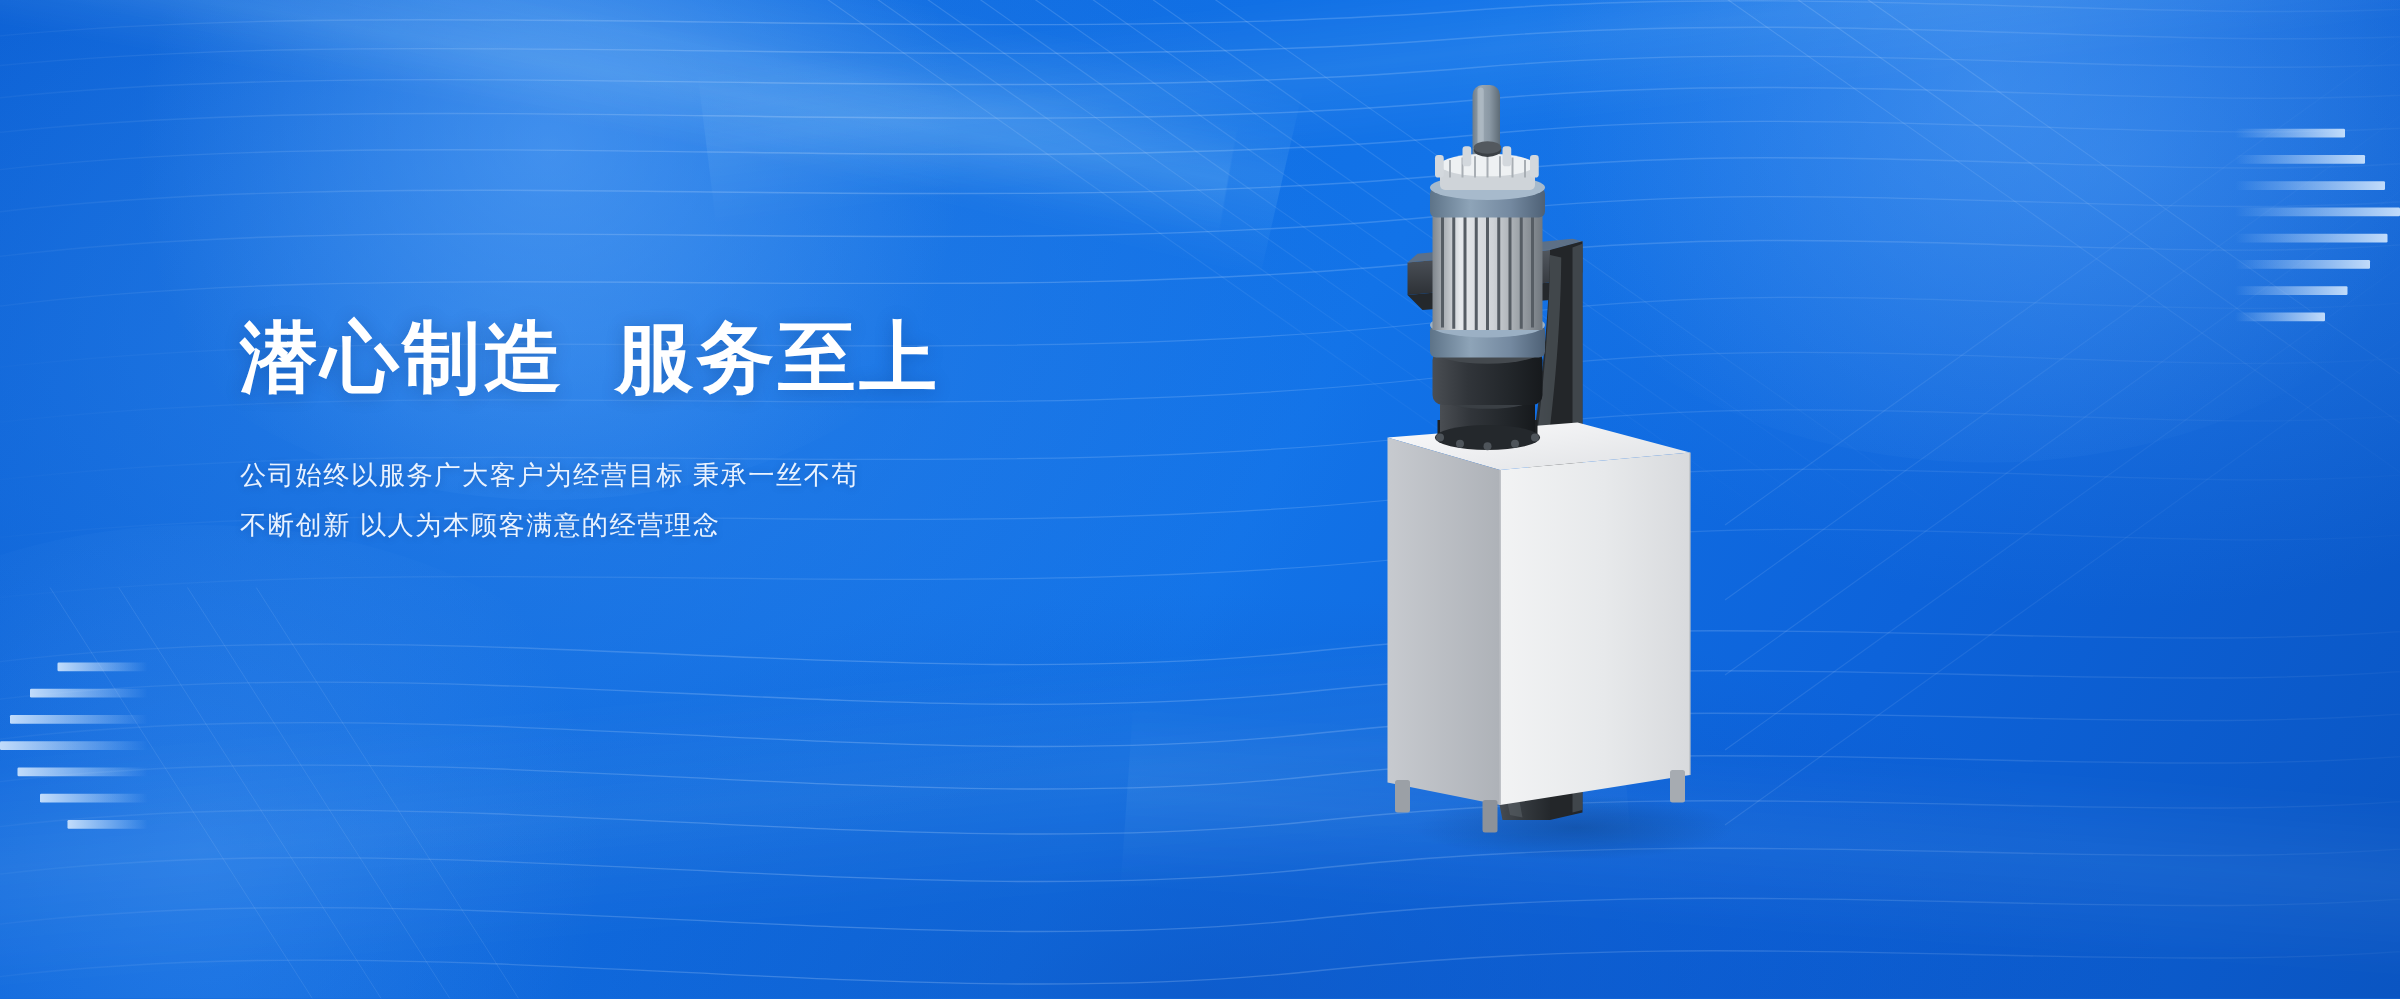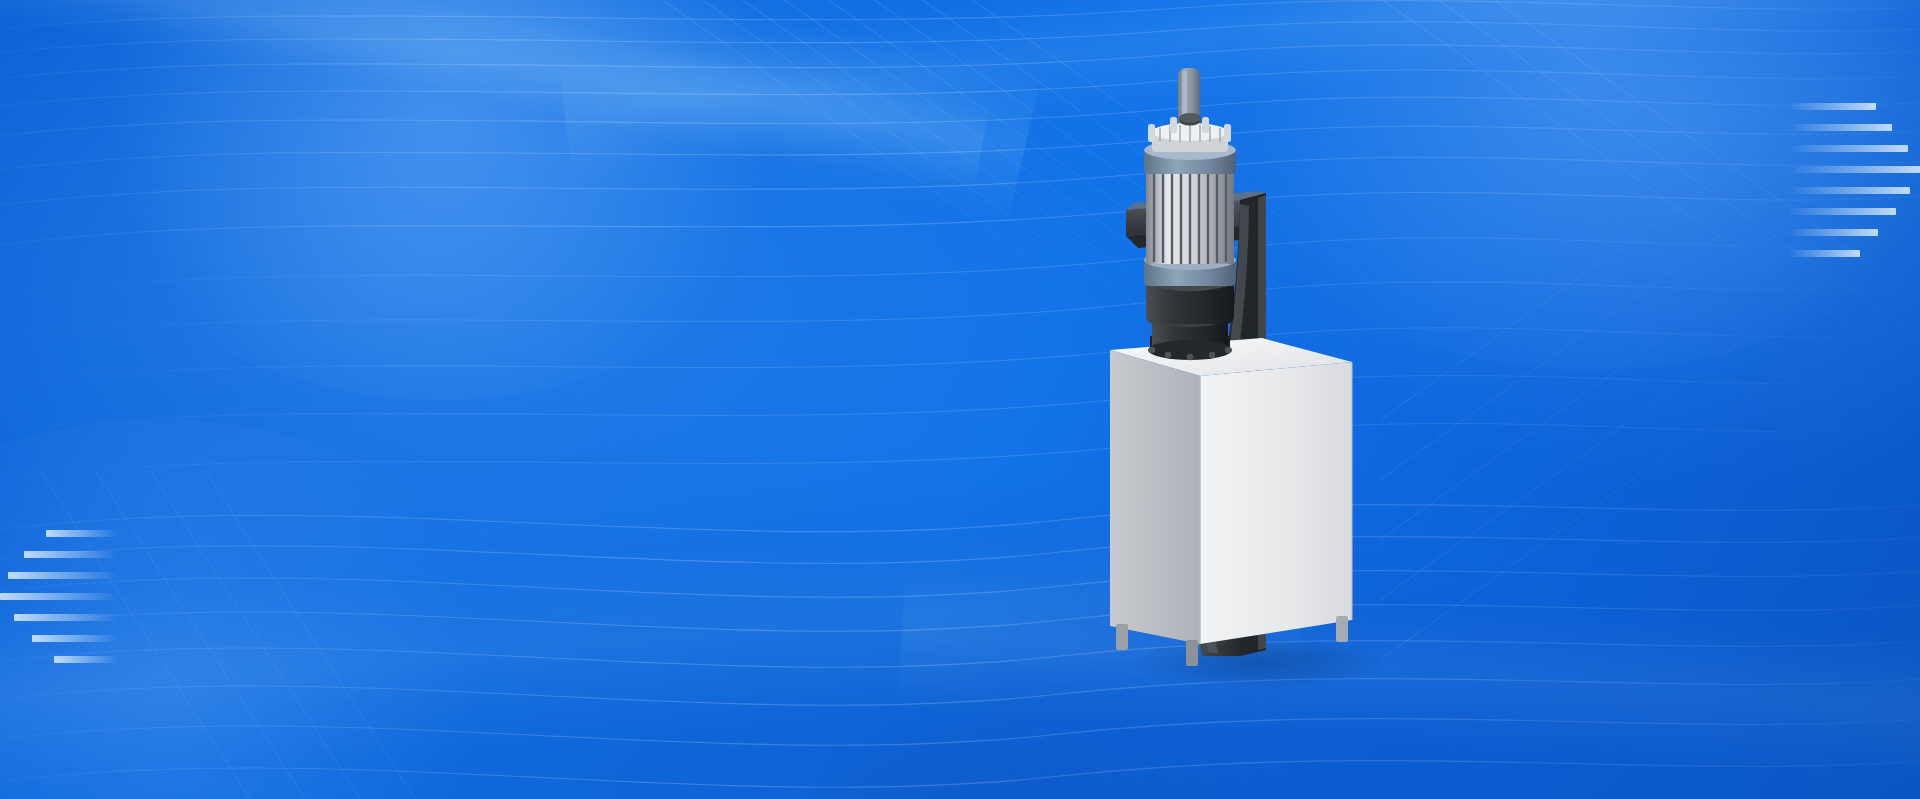--- a/index.html
+++ b/index.html
@@ -179,20 +179,27 @@
   <div class="barstack left">
     <div class="bar" style="width:72px; margin-left:46px;"></div>
     <div class="bar" style="width:94px; margin-left:24px;"></div>
     <div class="bar" style="width:110px; margin-left:8px;"></div>
     <div class="bar" style="width:118px; margin-left:0px;"></div>
     <div class="bar" style="width:104px; margin-left:14px;"></div>
     <div class="bar" style="width:86px; margin-left:32px;"></div>
     <div class="bar" style="width:64px; margin-left:54px;"></div>
   </div>
 
+  <div class="copy">
+    <h1 class="headline">潜心制造  服务至上</h1>
+    <div class="subtitle">
+      <div class="line">公司始终以服务广大客户为经营目标 秉承一丝不苟</div>
+      <div class="line">不断创新 以人为本顾客满意的经营理念</div>
+    </div>
+  </div>
 
   <div class="machine">
     <svg viewBox="0 0 330 660" xmlns="http://www.w3.org/2000/svg">
       <defs>
         <linearGradient id="shaftG" x1="0" y1="0" x2="1" y2="0">
           <stop offset="0" stop-color="#6f7d89"></stop>
           <stop offset="0.30" stop-color="#9aa7b2"></stop>
           <stop offset="0.62" stop-color="#8a98a4"></stop>
           <stop offset="1" stop-color="#5e6b76"></stop>
         </linearGradient>

